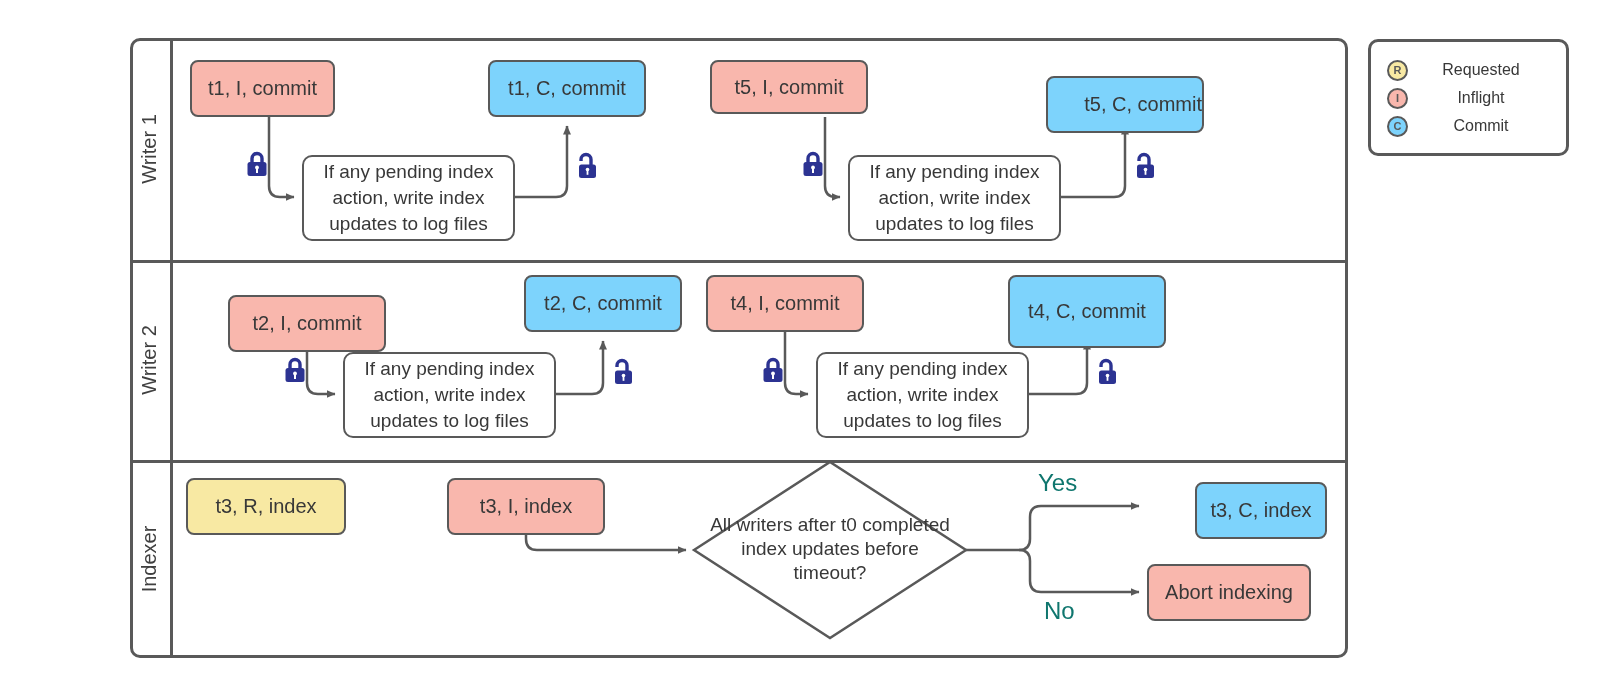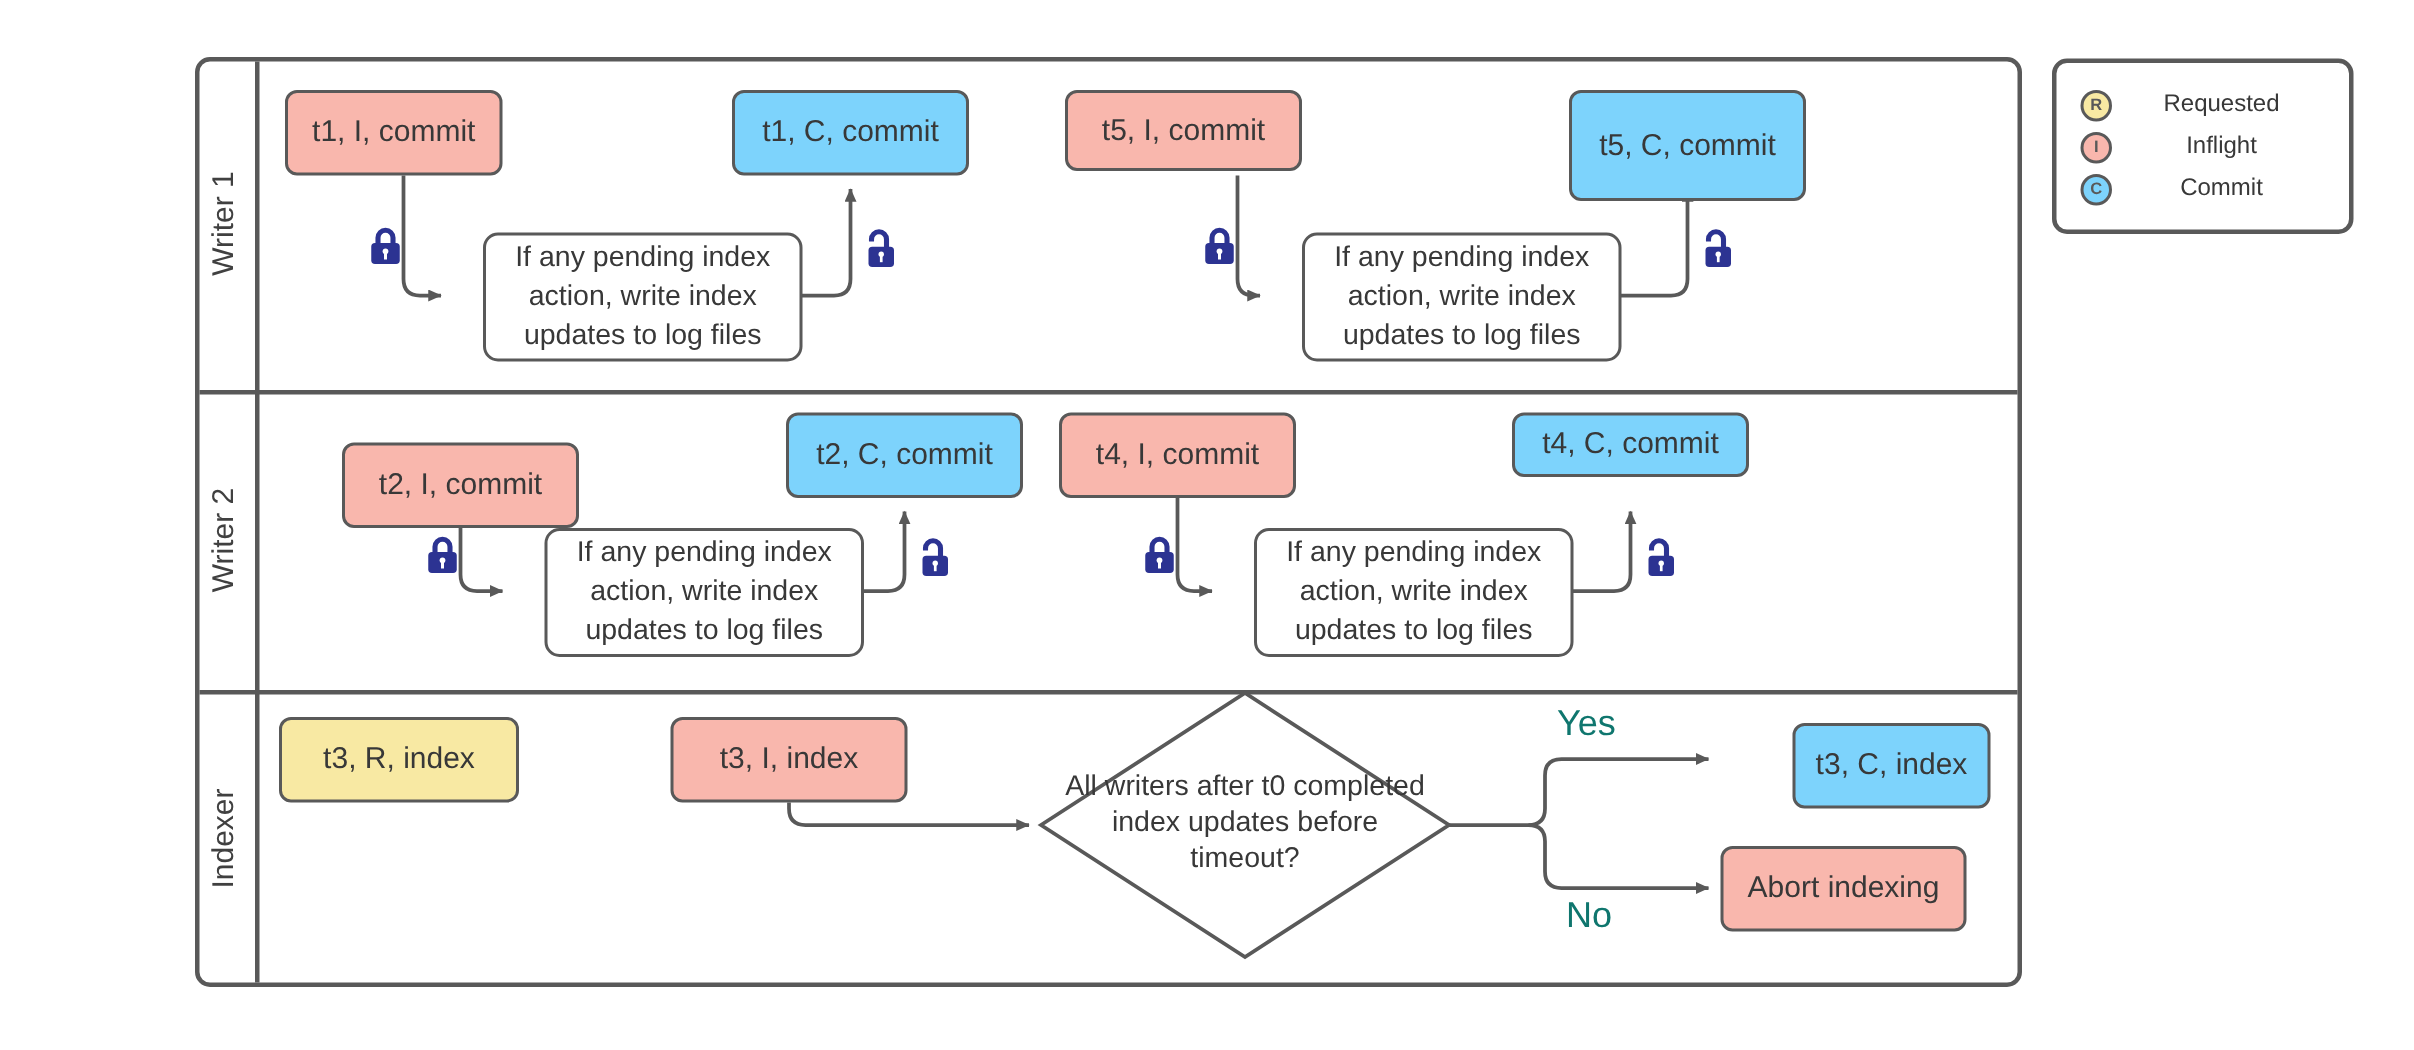--- a/index.html
+++ b/index.html
@@ -16,21 +16,21 @@
 
   
   svg.wires{position:absolute;left:0;top:0;width:1609px;height:700px;}
 
   
   .node{position:absolute;border:2.5px solid #595959;border-radius:8px;box-sizing:border-box;
         display:flex;align-items:center;justify-content:center;font-size:20px;background:#fff;}
   .pink{background:#f9b7ad;}
   .green{background:#7dd3fc;}
   .yellow{background:#f8e9a3;}
-  .proc{background:#ffffff;border-radius:10px;font-size:19px;line-height:26px;text-align:center;padding:2px 8px;margin-left:20px;}
+  .proc{background:#ffffff;border-radius:10px;font-size:19px;line-height:26px;text-align:center;padding:2px 8px;}
 
   .diamond-text{position:absolute;left:708px;top:513px;width:244px;text-align:center;
                 font-size:19px;line-height:24px;}
 
   .branch-label{position:absolute;font-size:24px;color:#0f766e;}
 
   .lock{position:absolute;width:24px;height:28px;}
 
   
   .legend{position:absolute;left:1368px;top:39px;width:201px;height:117px;border:3px solid #595959;
@@ -83,40 +83,40 @@
   </div>
 <div class="node green" style="left:488px;top:60px;width:158px;height:57px;">
     <span>t1, C, commit</span>
   </div>
 <div class="node proc" style="left:302px;top:155px;width:213px;height:86px;">
     <span>If any pending index action, write index updates to log files</span>
   </div>
 <div class="node pink" style="left:710px;top:60px;width:158px;height:54px;">
     <span>t5, I, commit</span>
   </div>
-<div class="node green" style="left:1046px;top:60px;width:158px;height:74px;">
+<div class="node green" style="left:1046px;top:76px;width:158px;height:57px;justify-content:flex-end;">
     <span>t5, C, commit</span>
   </div>
 <div class="node proc" style="left:848px;top:155px;width:213px;height:86px;">
     <span>If any pending index action, write index updates to log files</span>
   </div>
 
 <div class="node pink" style="left:228px;top:275px;width:158px;height:57px;margin-top:20px;">
     <span>t2, I, commit</span>
   </div>
 <div class="node green" style="left:524px;top:275px;width:158px;height:57px;">
     <span>t2, C, commit</span>
   </div>
 <div class="node proc" style="left:343px;top:352px;width:213px;height:86px;">
     <span>If any pending index action, write index updates to log files</span>
   </div>
 <div class="node pink" style="left:706px;top:275px;width:158px;height:57px;">
     <span>t4, I, commit</span>
   </div>
-<div class="node green" style="left:1008px;top:275px;width:158px;height:43px;">
+<div class="node green" style="left:1008px;top:275px;width:158px;height:73px;">
     <span>t4, C, commit</span>
   </div>
 <div class="node proc" style="left:816px;top:352px;width:213px;height:86px;">
     <span>If any pending index action, write index updates to log files</span>
   </div>
 
 <div class="node yellow" style="left:186px;top:478px;width:160px;height:57px;">
     <span>t3, R, index</span>
   </div>
 <div class="node pink" style="left:447px;top:478px;width:158px;height:57px;">

